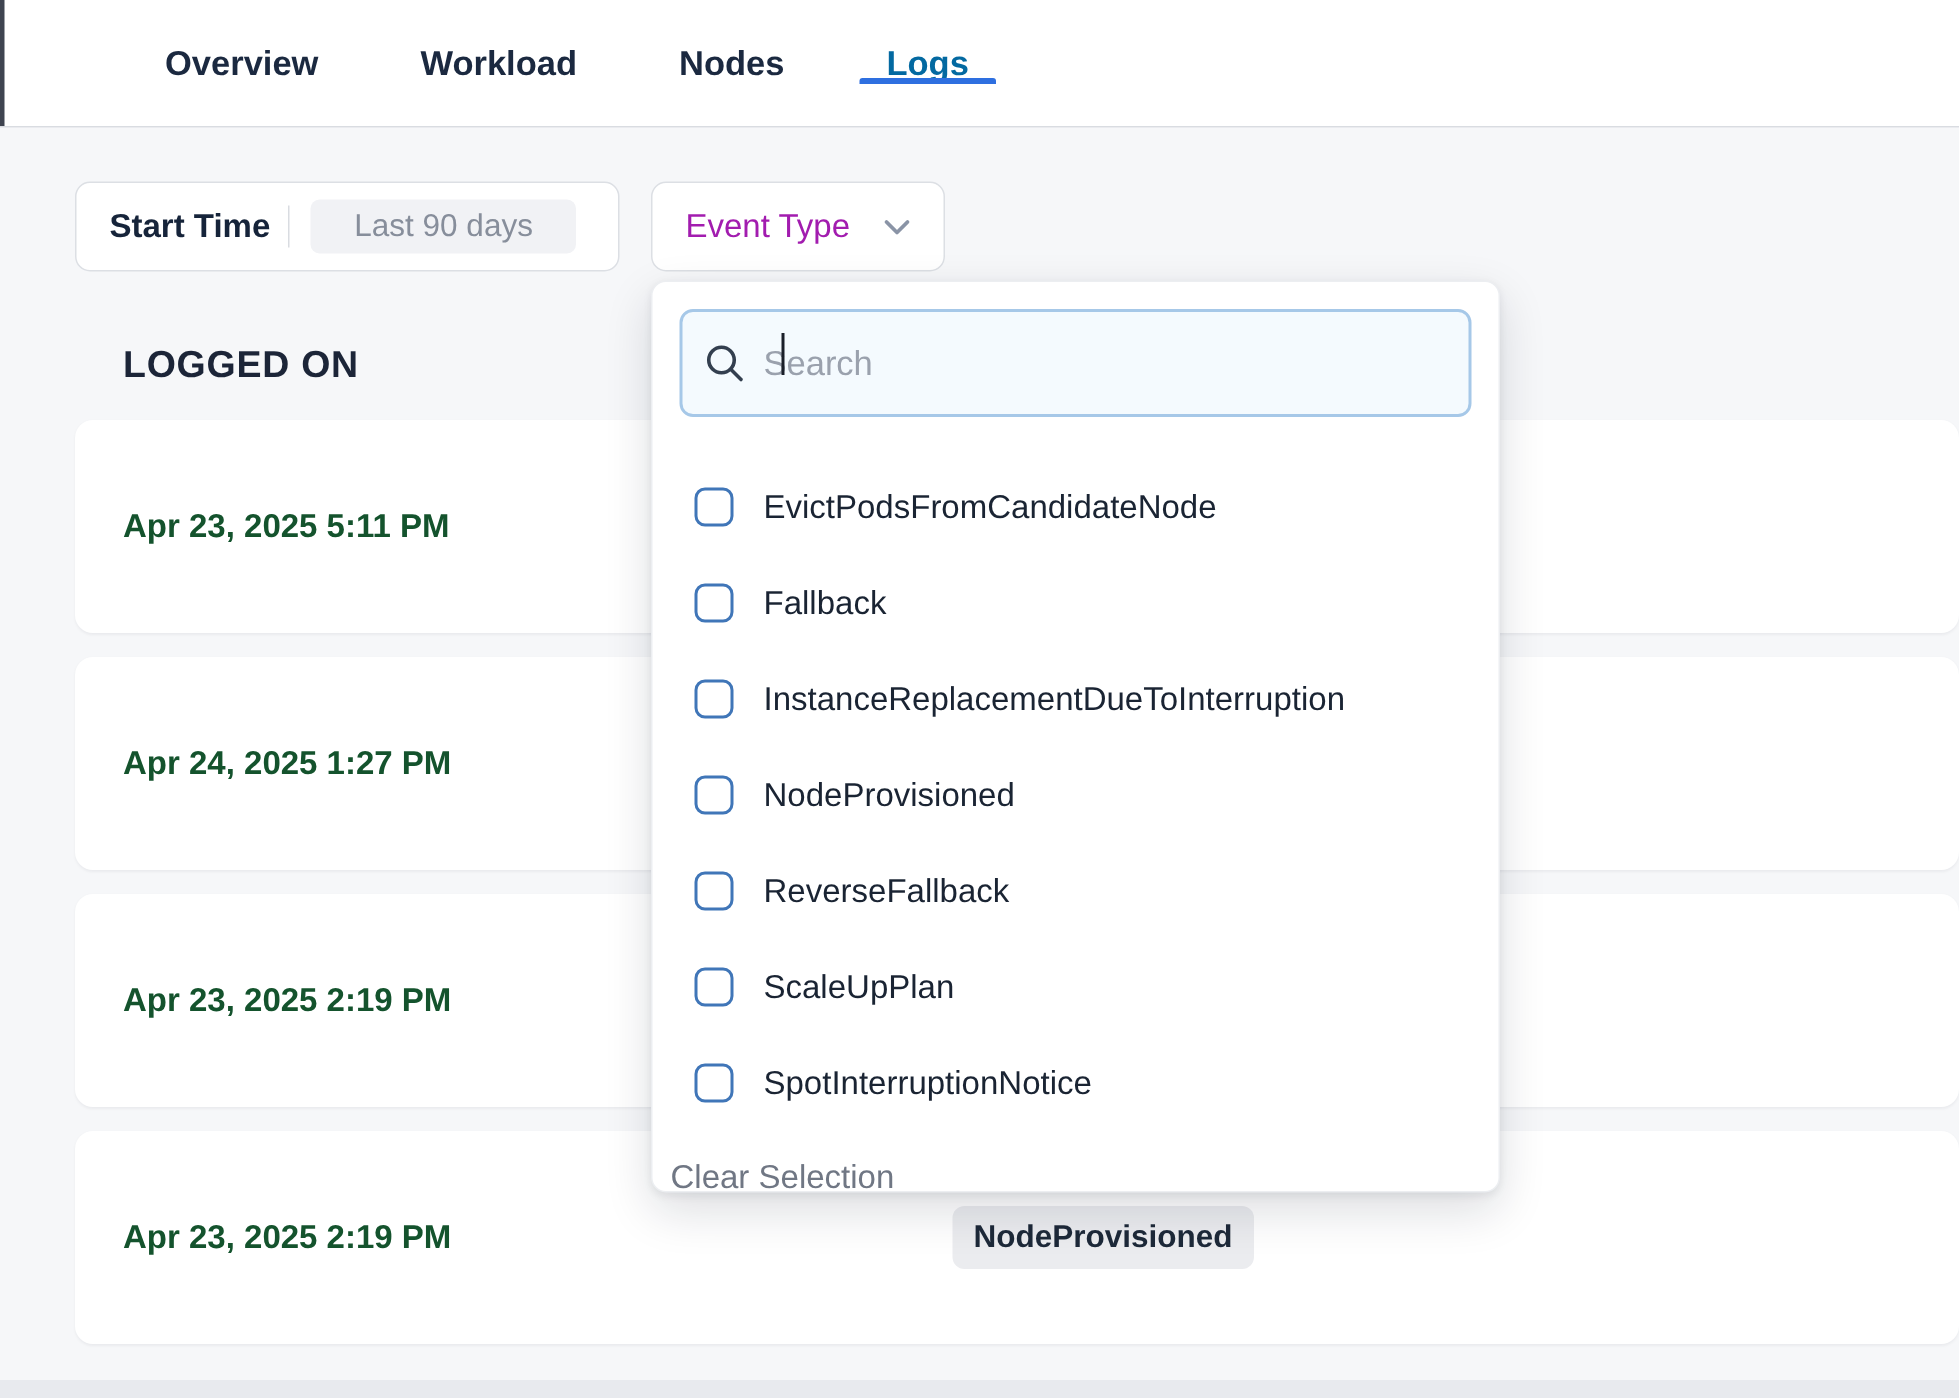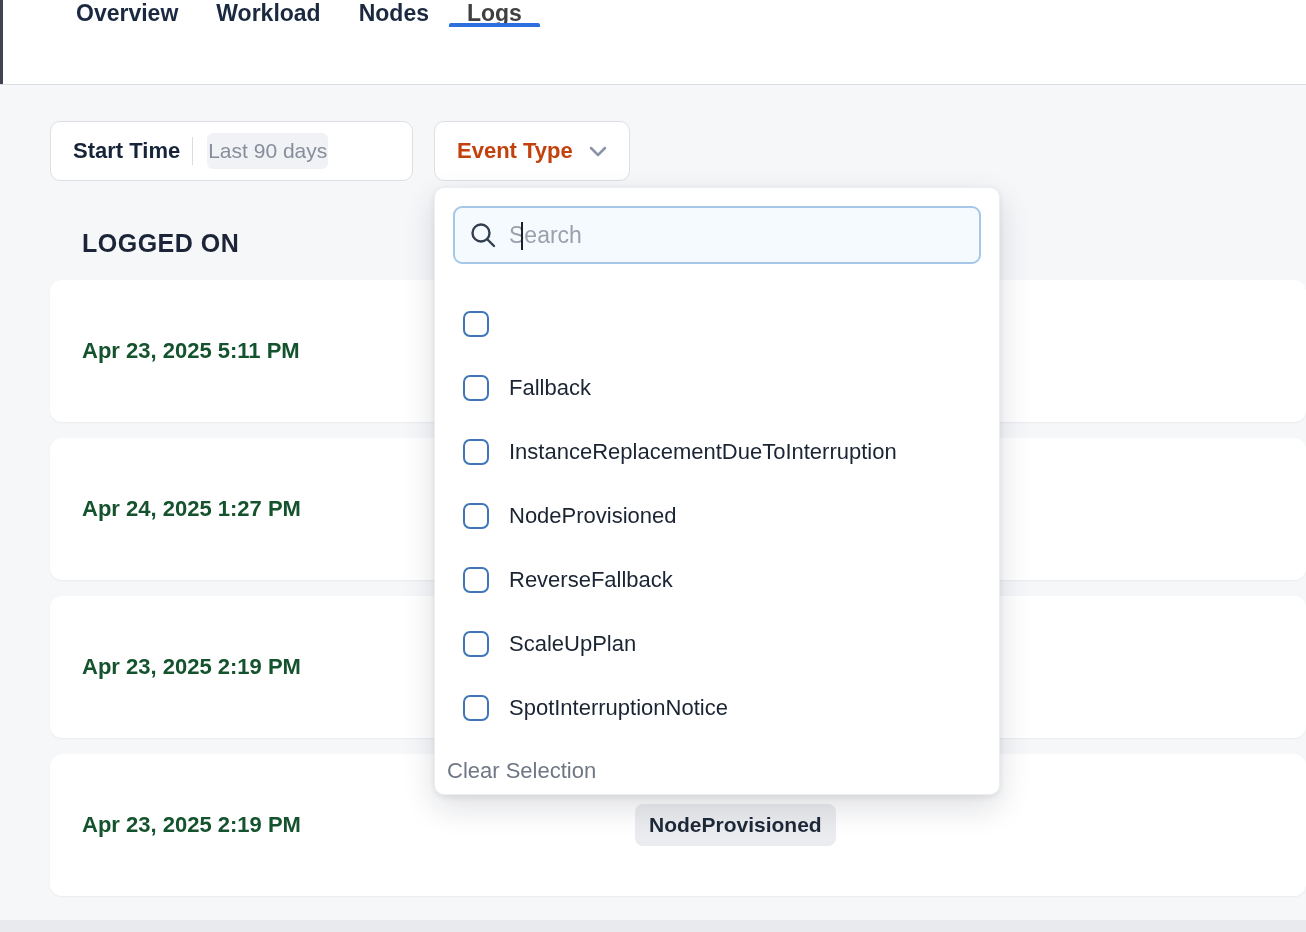--- a/index.html
+++ b/index.html
@@ -20,35 +20,35 @@
     border-bottom: 1px solid #d9dce1;
   }
   .left-edge {
     position: absolute;
     left: 0; top: 0;
     width: 3px; height: 84px;
     background: #3f4450;
   }
   .tabs {
     display: flex;
-    align-items: flex-start;
+    align-items: center;
     height: 100%;
-    padding-left: 76px;
-    gap: 38px;
+    padding-left: 110px;
+    gap: 68px;
   }
   .tab {
     position: relative;
     display: flex;
     align-items: center;
     font-size: 23px;
     font-weight: 600;
     color: #1b2940;
     cursor: pointer;
   }
-  .tab.active { color: #404040; }
+  .tab.active { color: #0369a1; }
   .tab.active::after {
     content: "";
     position: absolute;
     left: -18px; right: -18px; bottom: 0;
     height: 4px;
     border-radius: 2px 2px 0 0;
     background: #2e6fe0;
   }
 
   
@@ -68,24 +68,24 @@
   }
   .filter-btn.start-time { width: 363px; margin-right: 21px; }
   .filter-btn.event-type { width: 196px; justify-content: space-between; }
   .f-label { font-size: 22px; font-weight: 700; color: #16243a; white-space: nowrap; }
   .f-divider { width: 1px; height: 28px; background: #d9dce1; margin: 0 14px 0 12px; }
   .f-value {
     font-size: 21px;
     color: #878e9b;
     background: #f1f2f5;
     border-radius: 6px;
-    padding: 6px 1px;
+    padding: 6px 29px;
     white-space: nowrap;
   }
-  .f-label2 { font-size: 22px; font-weight: 700; color: #c2410c; }
+  .f-label2 { font-size: 22px; font-weight: 400; color: #a21caf; }
   .chevron-icon { margin-left: 12px; flex: 0 0 auto; }
 
   .col-header {
     margin-top: 48px;
     padding-left: 32px;
     font-size: 25px;
     font-weight: 700;
     letter-spacing: 0.5px;
     color: #1c2538;
   }
@@ -134,21 +134,21 @@
     height: 608px;
     background: #ffffff;
     border: 1px solid #eceef1;
     border-radius: 10px;
     box-shadow: 0 12px 32px rgba(16,24,40,0.14), 0 2px 6px rgba(16,24,40,0.08);
     z-index: 10;
   }
   .search-box {
     position: relative;
     margin: 18px;
-    height: 58px;
+    height: 72px;
     background: #f4fafe;
     border: 2px solid #a6c8e8;
     border-radius: 9px;
     display: flex;
     align-items: center;
     padding: 0 14px;
   }
   .search-box .magnifier-icon { flex: 0 0 auto; margin-right: 12px; }
   .search-caret {
     position: absolute;
@@ -255,20 +255,21 @@
         <circle cx="12" cy="12" r="8.5" fill="none" stroke="#333f4f" stroke-width="2.4"></circle>
         <line x1="18.5" y1="18.5" x2="25" y2="25" stroke="#333f4f" stroke-width="2.4" stroke-linecap="round"></line>
       </svg>
       <div class="search-caret"></div>
       <input type="text" placeholder="Search" style="">
     </div>
 
     <div class="options">
       <div class="option">
         <span class="checkbox"></span>
+        <span class="opt-label">EvictPodsFromCandidateNode</span>
       </div>
       <div class="option">
         <span class="checkbox"></span>
         <span class="opt-label">Fallback</span>
       </div>
       <div class="option">
         <span class="checkbox"></span>
         <span class="opt-label">InstanceReplacementDueToInterruption</span>
       </div>
       <div class="option">

